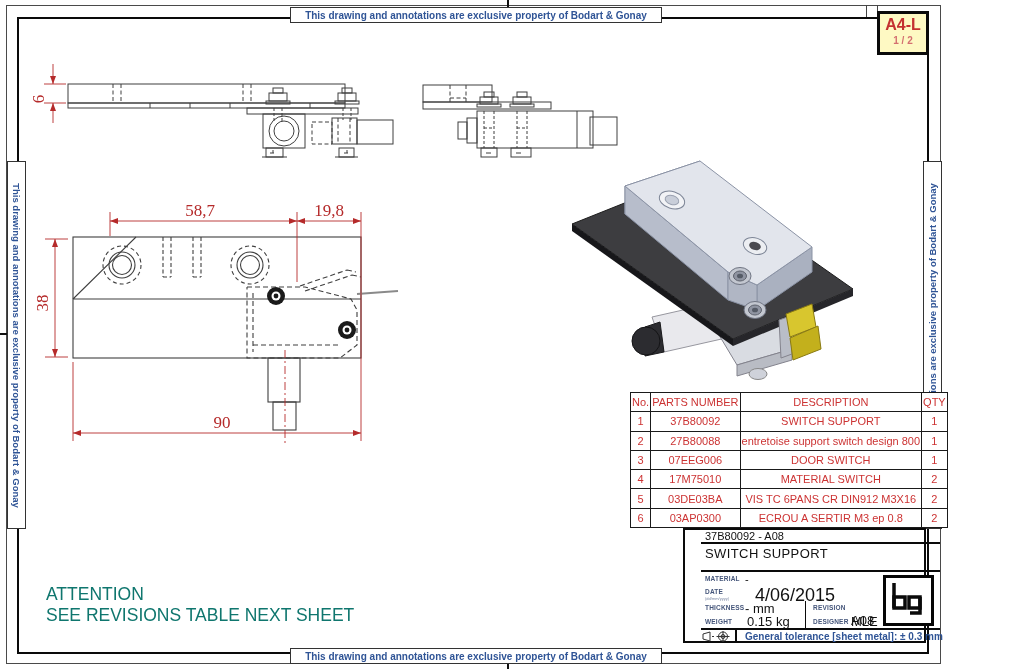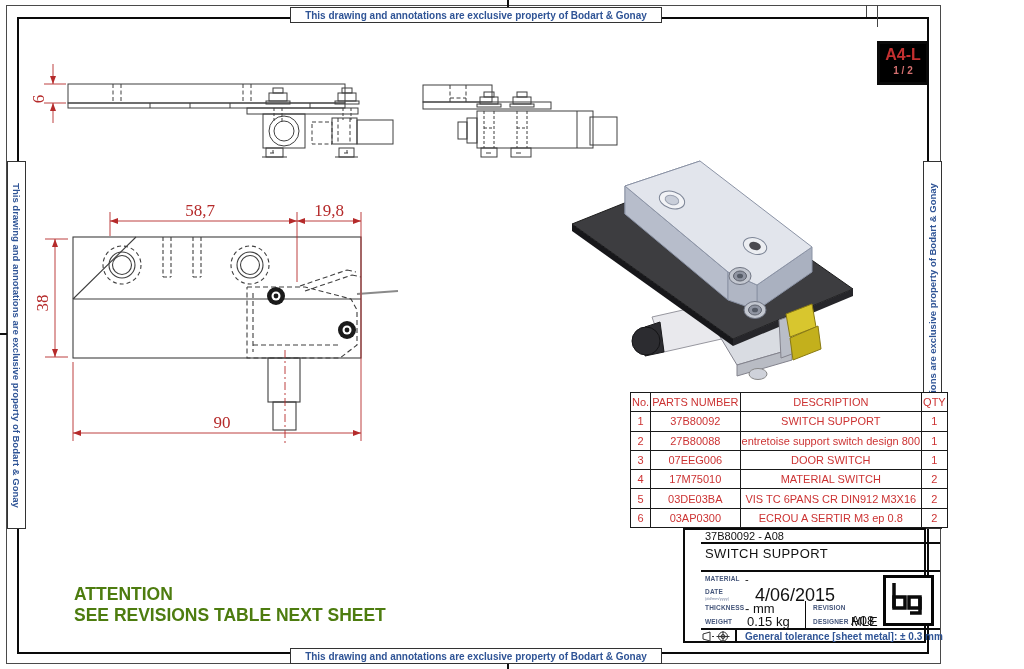--- a/index.html
+++ b/index.html
@@ -14,22 +14,22 @@
   
   .ptext{left:290px;width:370px;height:14px;border:1px solid #333;background:#fff;
          color:#2f5496;font-weight:bold;font-size:10px;display:flex;align-items:center;
          justify-content:center;white-space:nowrap;}
   .pvert{width:17px;height:366px;border:1px solid #333;background:#fff;display:flex;
          align-items:center;justify-content:center;}
   .pvert span{white-space:nowrap;color:#2f5496;font-weight:bold;font-size:9.5px;}
   .rot90{transform:rotate(90deg);}
   .rotm90{transform:rotate(-90deg);}
   
-  .format-box{left:877px;top:41px;width:46px;height:38px;border:3px solid #0a0a0a;
-              background:#000000;text-align:center;}
+  .format-box{left:877px;top:11px;width:46px;height:38px;border:3px solid #0a0a0a;
+              background:#fef9c3;text-align:center;}
   .format-label{color:#c43030;font-size:16px;font-weight:600;line-height:21px;}
   .sheetno{color:#d47070;font-size:10px;font-weight:600;line-height:12px;}
   
   table.parts{left:630px;top:392px;border-collapse:collapse;table-layout:fixed;position:absolute;}
   table.parts td{border:1px solid #1a1a1a;color:#cc3333;font-size:11px;text-align:center;
                  height:18.3px;padding:0 1px;overflow:hidden;white-space:nowrap;background:#fff;}
   
   .tblock{left:683px;top:528px;width:243px;height:115px;border:2px solid #0a0a0a;background:#fff;
           box-sizing:border-box;color:#111;}
   .tb-row{position:absolute;left:16px;width:100%;box-sizing:border-box;}
@@ -38,21 +38,21 @@
   .tb-r3{top:42px;height:58px;border-bottom:2px solid #0a0a0a;}
   .tb-r4{top:100px;height:13px;display:flex;align-items:center;}
   .lbl{position:absolute;font-size:6.5px;font-weight:bold;color:#44557a;letter-spacing:.2px;}
   .sublbl{position:absolute;font-size:4px;color:#7a87a3;}
   .val{position:absolute;color:#111;}
   .divline{position:absolute;border-left:1px solid #0a0a0a;}
   .logo-box{position:absolute;left:182px;top:3px;width:45px;height:45px;border:3px solid #050505;background:#fff;}
   .symcell{width:41px;height:13px;border-right:2px solid #0a0a0a;display:flex;align-items:center;justify-content:center;}
   .tolcell{flex:1;color:#2f5496;font-weight:bold;font-size:10px;padding-left:8px;white-space:nowrap;}
   
-  .attention{left:46px;top:584px;color:#4d7c0f;font-weight:bold;font-size:17.5px;line-height:21px;white-space:nowrap;margin-left:28px;}
+  .attention{left:46px;top:584px;color:#0f766e;font-weight:normal;font-size:17.5px;line-height:21px;white-space:nowrap;}
   svg text.dim{font-family:"Liberation Serif",serif;fill:#b52a2a;font-size:17px;}
 </style>
 </head>
 <body>
 
 <div class="sheet">
 
   <svg class="abs" width="1024" height="669" viewBox="0 0 1024 669" style="left:0;top:0;">
 
     <g stroke="#3f3f3f" fill="none" stroke-width="1">

